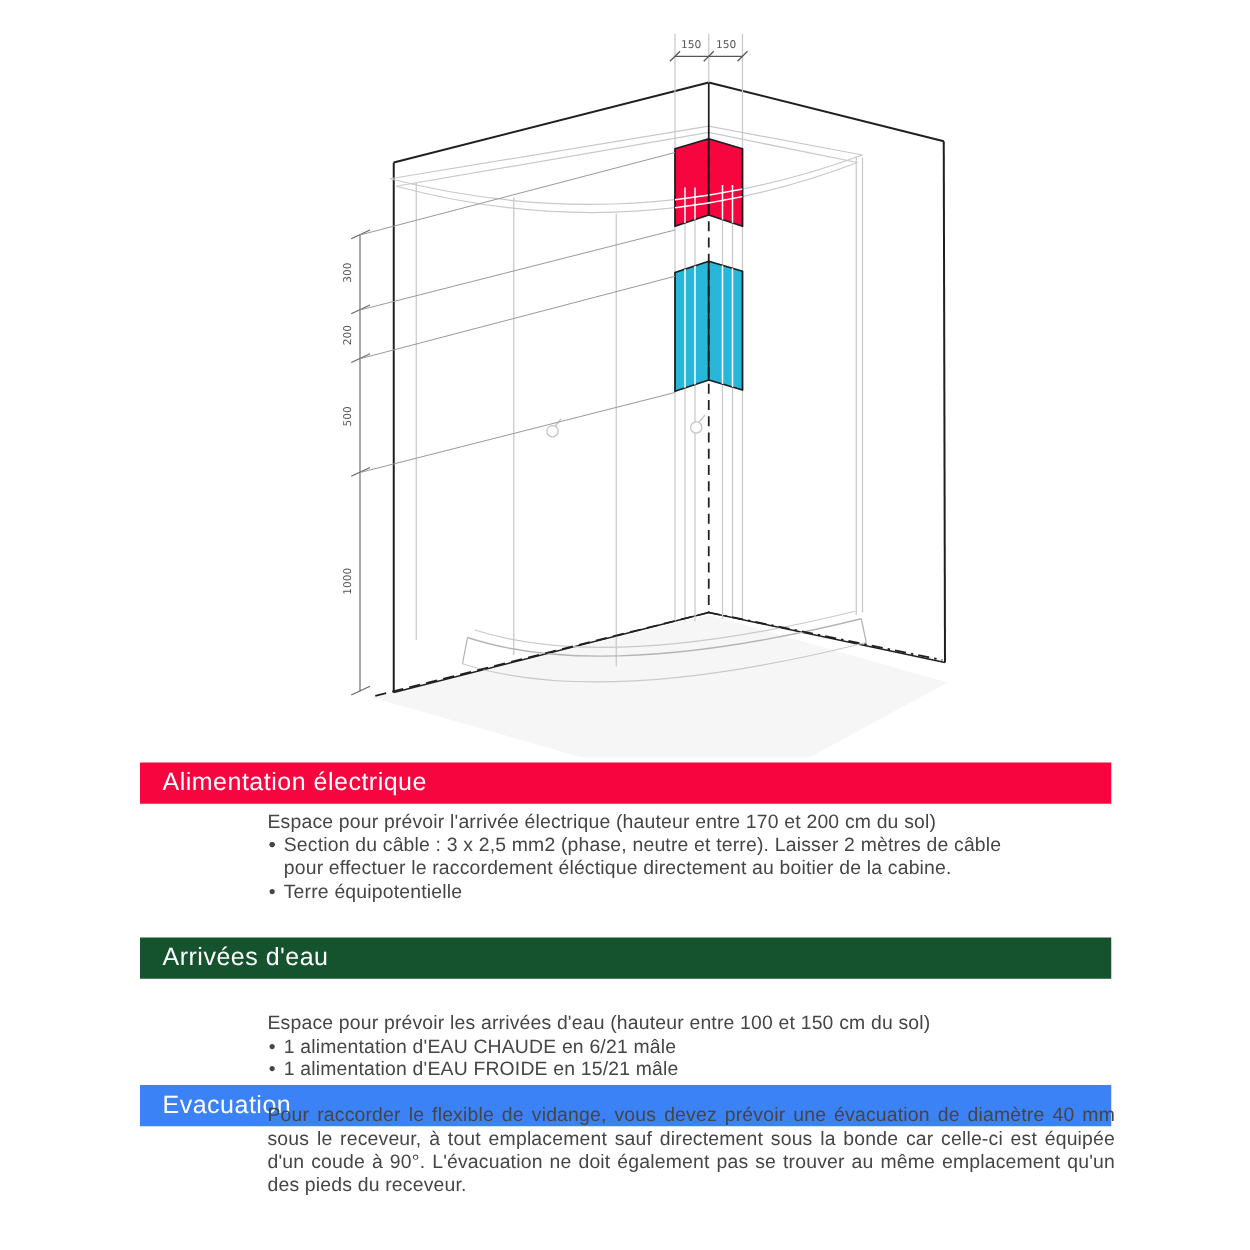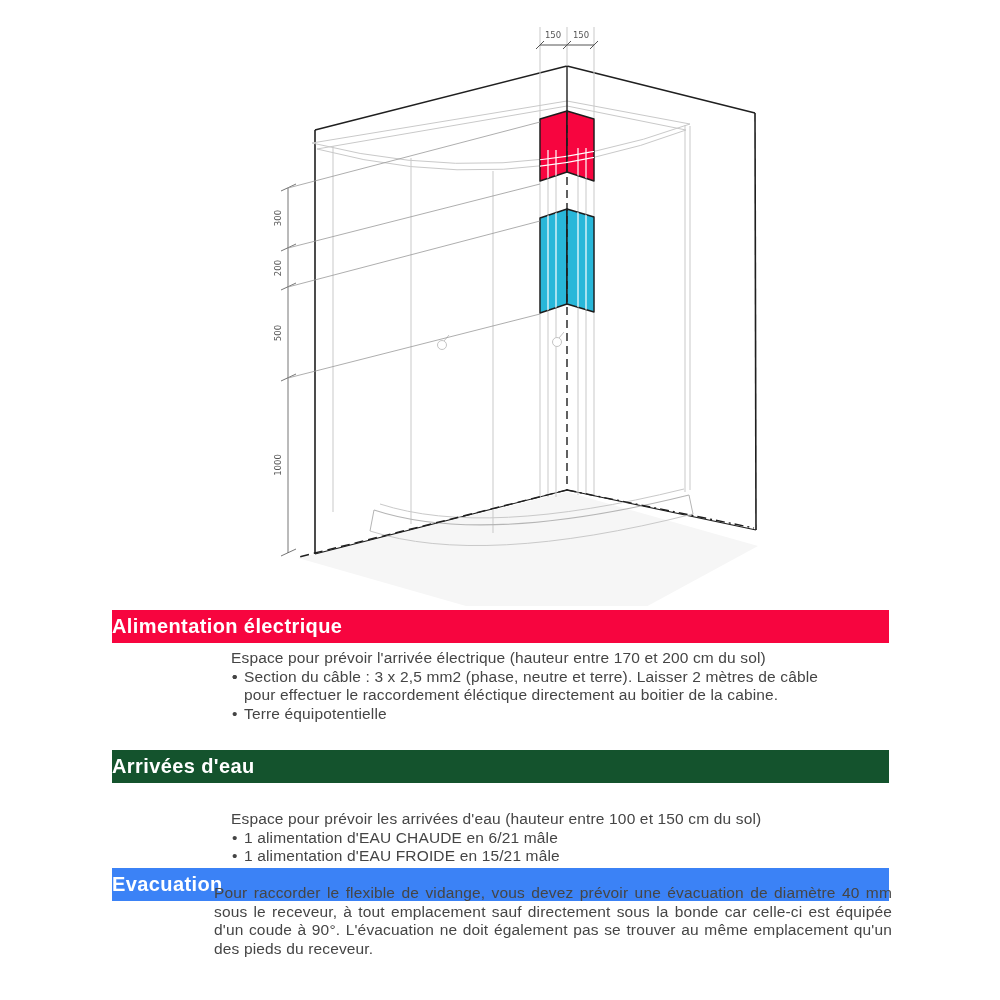--- a/index.html
+++ b/index.html
@@ -4,34 +4,34 @@
 <style>
   html,body{margin:0;padding:0;}
   body{
     width:1000px;height:1000px;position:relative;background:#ffffff;
     font-family:"Liberation Sans", sans-serif;overflow:hidden;
   }
   .diagram{position:absolute;top:0;left:0;}
   .banner{
     position:absolute;left:112px;width:777px;height:33px;
     color:#ffffff;font-size:20px;letter-spacing:.4px;
-    line-height:33px;box-sizing:border-box;
-    font-weight:700;
+    line-height:33px;padding-left:18px;box-sizing:border-box;
+    font-weight:400;
   }
   .banner.electric{top:610px;background:#f7053f;}
   .banner.water{top:750px;background:#14532d;}
   .banner.drain{top:868px;background:#3b82f6;}
   .body-block{
     position:absolute;left:214px;color:#454545;
     font-size:15.5px;line-height:18.6px;letter-spacing:.15px;
   }
   .body-block.electric{top:649px;width:676px;}
   .body-block.water{top:810px;width:676px;}
   .body-block.drain{top:884px;width:678px;text-align:justify;}
-  .line{position:relative;padding-left:13px;margin-left:17px;}
+  .line{position:relative;padding-left:13px;}
   .line.intro{padding-left:0;}
   .line .bullet{position:absolute;left:1px;top:0;}
   svg text{font-family:"DejaVu Sans", "Liberation Sans", sans-serif;}
 </style>
 </head>
 <body>
 
 <svg class="diagram" width="1000" height="606" viewBox="0 0 1000 606">
   <defs>
     <clipPath id="zoneclip">

